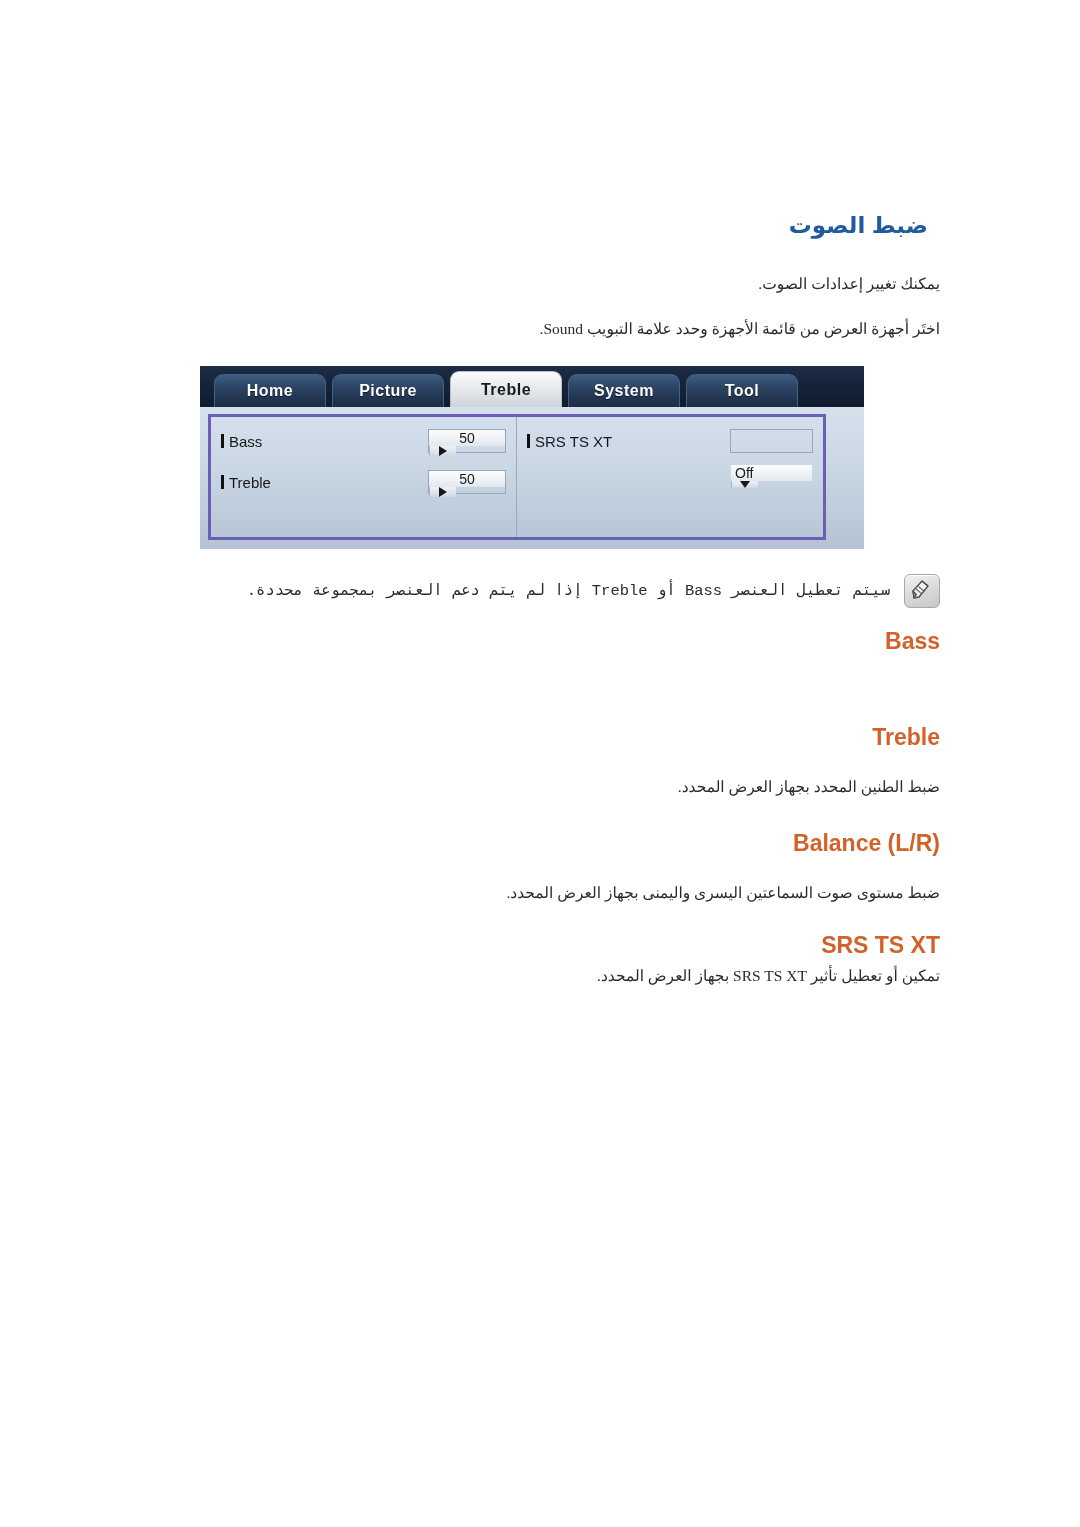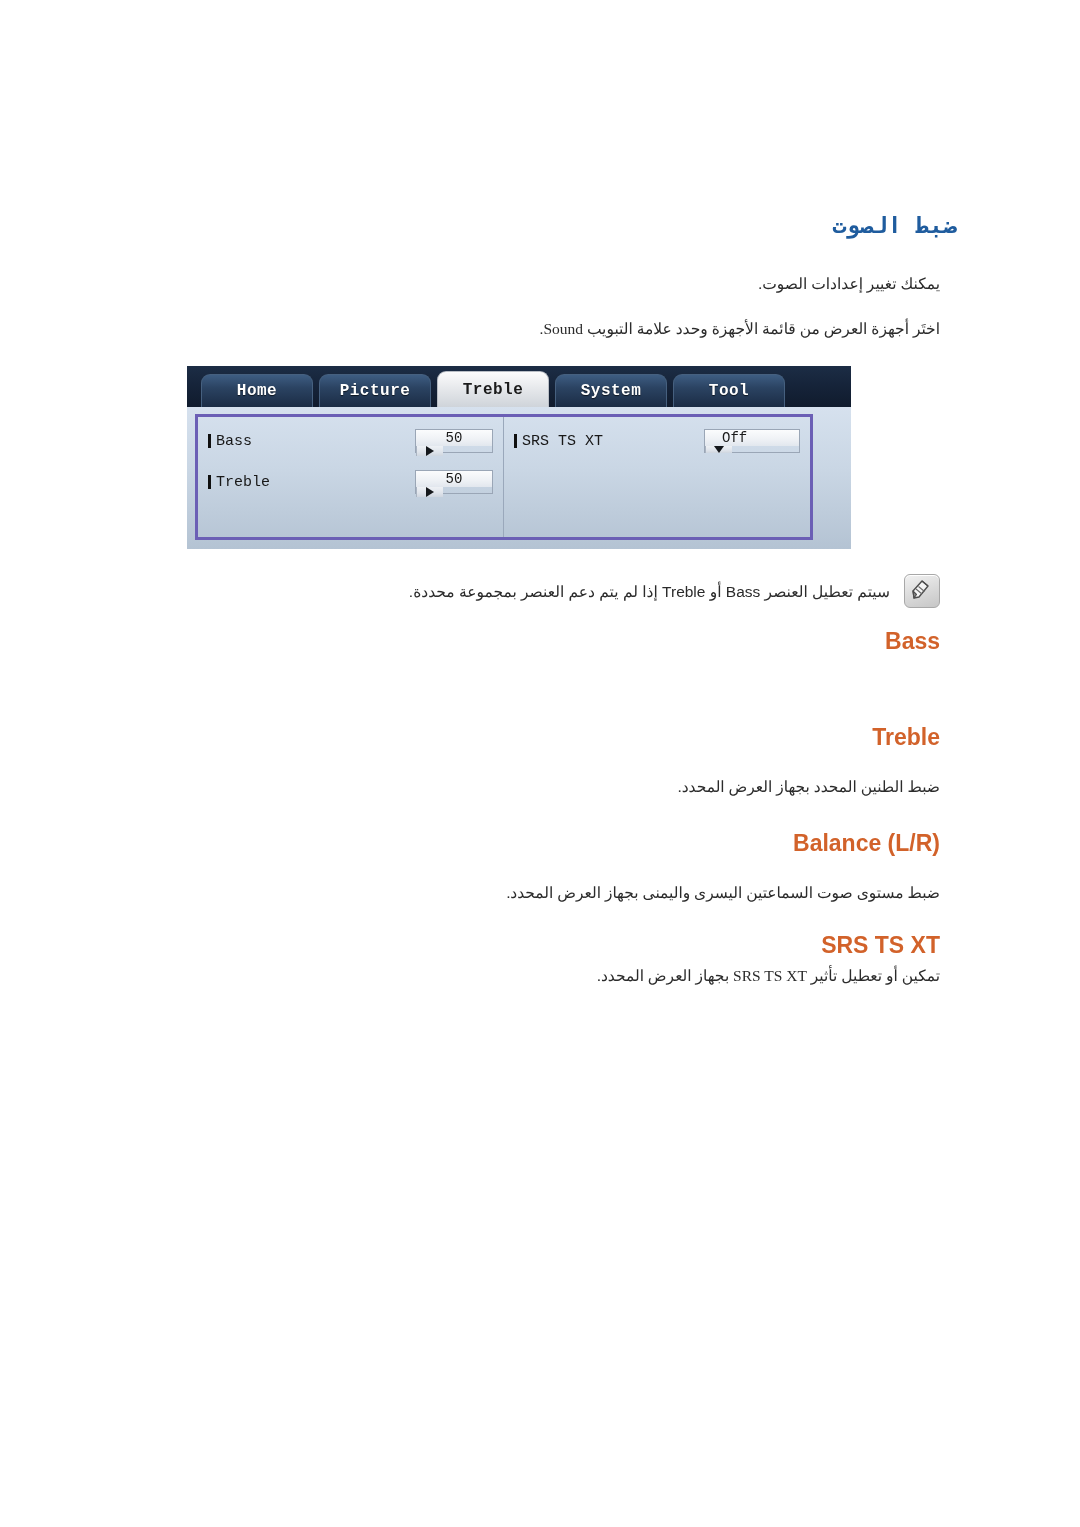--- a/index.html
+++ b/index.html
@@ -19,30 +19,29 @@
 
   .page {
     position: absolute;
     inset: 0;
     background: #ffffff;
   }
 
   
   .h-main {
     position: absolute;
-    right: 123px;
+    right: 152px;
     top: 212px;
     width: 800px;
     text-align: right;
     font-size: 23px;
     font-weight: bold;
     color: #1f5c9e;
     direction: rtl;
     letter-spacing: 0;
-    font-family: Liberation Mono, monospace;
   }
 
   .h-section {
     position: absolute;
     right: 140px;
     width: 800px;
     text-align: right;
     font-size: 23px;
     font-weight: bold;
     color: #d2622a;
@@ -88,32 +87,32 @@
   }
   .note-icon svg { position: absolute; left: 5px; top: 3px; }
   .note-text {
     flex: 1 1 auto;
     text-align: right;
     direction: rtl;
     font-size: 15.5px;
     line-height: 1.5;
     color: #2b2b2b;
     padding-top: 2px;
-    font-family: Liberation Sans, sans-serif;
+    font-family: Liberation Mono, monospace;
   }
 
   
   .osd {
     position: absolute;
-    left: 187px;
+    left: 200px;
     top: 366px;
     width: 664px;
     height: 183px;
     direction: ltr;
-    font-family: Liberation Mono, monospace;
+    font-family: Liberation Sans, sans-serif;
     background: #ffffff;
   }
 
   .osd-tabbar {
     position: relative;
     height: 41px;
     background: linear-gradient(180deg, #1c2d45 0%, #16243a 45%, #101b2d 100%);
     display: flex;
     align-items: flex-end;
     padding-left: 14px;
@@ -234,21 +233,21 @@
     border-top: 5px solid transparent;
     border-bottom: 5px solid transparent;
   }
   .osd-field .arrowbox .tri-d {
     width: 0; height: 0;
     border-top: 7px solid #15181c;
     border-left: 5px solid transparent;
     border-right: 5px solid transparent;
   }
   .osd-field.wide .val { min-width: 78px; }
-  .osd-field.dd .val { min-width: 70px; justify-content: flex-start; padding-left: 17px; }
+  .osd-field.dd .val { min-width: 70px; justify-content: flex-start; padding-left: 4px; margin-top: 35px; }
 
   .osd-right-pad {
     position: absolute;
     right: 8px;
     top: 7px;
     width: 22px;
     height: 126px;
   }
 </style>
 </head>

